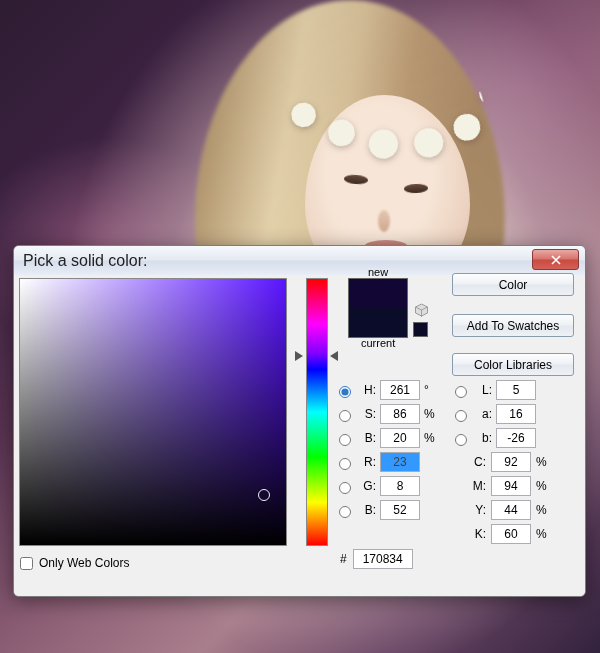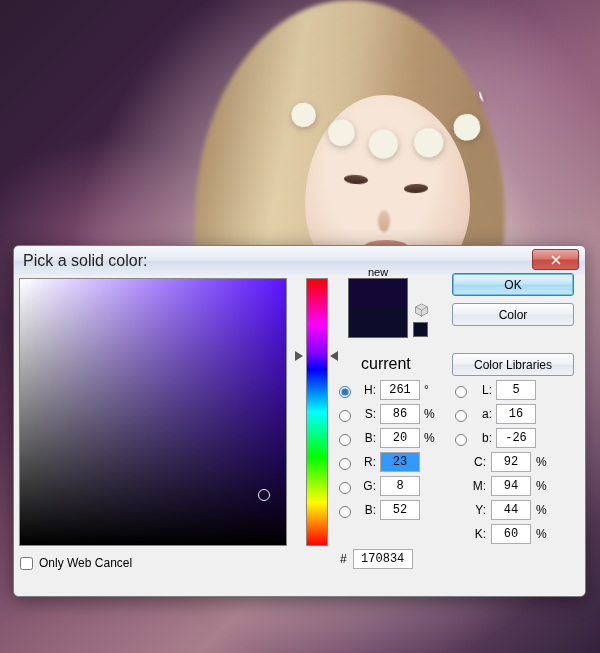--- a/index.html
+++ b/index.html
@@ -38,38 +38,38 @@
  #5a14ff}
 .field .ring{position:absolute;left:238px;top:210px;width:10px;height:10px;border:1px solid #eee;border-radius:50%}
 .strip{position:absolute;left:292px;top:3px;width:20px;height:266px;border:1px solid #888;background:linear-gradient(to bottom,#ff0000 0%,#ff00ff 17%,#8000ff 28%,#0000ff 34%,#00ffff 50%,#00ff00 67%,#ffff00 84%,#ff0000 100%)}
 .tri{position:absolute;width:0;height:0;border-top:5px solid transparent;border-bottom:5px solid transparent}
 .triL{left:281px;border-left:8px solid #555}
 .triR{left:316px;border-right:8px solid #555}
 .triL,.triR{top:76px}
 
 .preview{position:absolute;left:334px;top:3px}
 .newlbl{position:absolute;left:354px;top:-9px;font-size:11px}
-.curlbl{position:absolute;left:347px;top:80px;font-size:16px}
+.curlbl{position:absolute;left:347px;top:62px;font-size:11px}
 .swatch{width:58px;height:58px;border:1px solid #666}
 .swtop{height:29px}
 .swbot{height:29px}
 .cube{position:absolute;left:400px;top:28px;width:15px;height:15px}
 .mini{position:absolute;left:399px;top:47px;width:13px;height:13px;border:1px solid #666;background:#0b0b28}
 
 .btncol{position:absolute;left:438px;top:-2px;width:120px;display:flex;flex-direction:column;gap:7px}
 .btn{height:21px;border:1px solid #8a9bab;border-radius:3px;background:linear-gradient(#fdfdfe,#eef1f5 48%,#e3e8ee 52%,#eef2f7);font-size:12px;display:flex;align-items:center;justify-content:center;cursor:pointer}
 .btn.primary{border-color:#3c7fb1;background:linear-gradient(#eaf6fd,#c4e5f6 48%,#a6d9f4 52%,#c4e8fb);box-shadow:0 0 0 1px #6fbde3 inset}
 .btn.wide{width:120px}
 
 .valgrid{position:absolute;left:320px;top:103px;font-size:12px}
 .row{display:flex;align-items:center;height:24px;gap:4px}
 .radio{width:12px;height:12px;accent-color:#3077c6}
 .lbl{width:18px;text-align:right}
-.num{width:38px;height:18px;border:1px solid #abadb3;background:#fff;text-align:center;font-family:Liberation Mono, monospace;font-size:12px;padding:0}
-.num.sel{background:#3399ff;color:#000000}
+.num{width:38px;height:18px;border:1px solid #abadb3;background:#fff;text-align:center;font-family:Liberation Sans, sans-serif;font-size:12px;padding:0}
+.num.sel{background:#3399ff;color:#404040}
 .unit{width:14px}
 .col2{position:absolute;left:436px;top:103px}
 .cmyk{position:absolute;left:456px;top:175px}
 .cmyk .lbl{width:16px}
 .cmyk .row{gap:5px}
 .hexrow{position:absolute;left:326px;top:274px;display:flex;align-items:center;gap:6px}
 .hexrow .num{width:58px}
 
 .webchk{position:absolute;left:6px;top:281px;display:flex;align-items:center;gap:6px;font-size:12px}
 input[type=checkbox]{width:13px;height:13px;margin:0}
@@ -114,23 +114,23 @@
   <span class="curlbl">current</span>
   <div class="cube">
     <svg viewBox="0 0 15 15">
           <path d="M7.5 1l6 3v6l-6 3-6-3V4z" fill="#ddd" stroke="#888" stroke-width=".8"></path>
           <path d="M1.5 4l6 3 6-3M7.5 7v7" stroke="#888" stroke-width=".7" fill="none"></path>
         </svg>
   </div>
   <div class="mini"></div>
 
   <div class="btncol">
-   <div class="btn primary wide">OK</div>
    <div class="btn wide">Color</div>
    <div style="height:4px"></div>
+   <div class="btn wide">Add To Swatches</div>
    <div style="height:2px"></div>
    <div class="btn wide">Color Libraries</div>
   </div>
 
   <div class="valgrid">
    <div class="row">
           <input type="radio" class="radio" checked="" style="">
           <span class="lbl">H:</span>
           <input class="num" value="261" style="">
           <span class="unit">°</span>
@@ -208,17 +208,17 @@
         </div>
   </div>
 
   <div class="hexrow">
    <span>#</span>
    <input class="num" style="width: 58px;" value="170834">
   </div>
 
   <label class="webchk">
    <input type="checkbox" style="">
-   <span>Only Web Cancel</span>
+   <span>Only Web Colors</span>
   </label>
 
  </div>
 </div>
 
 </body></html>

